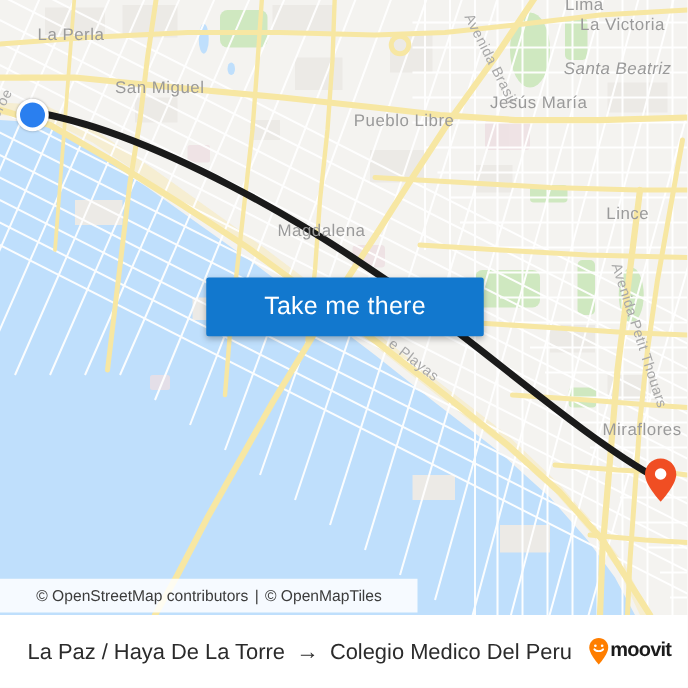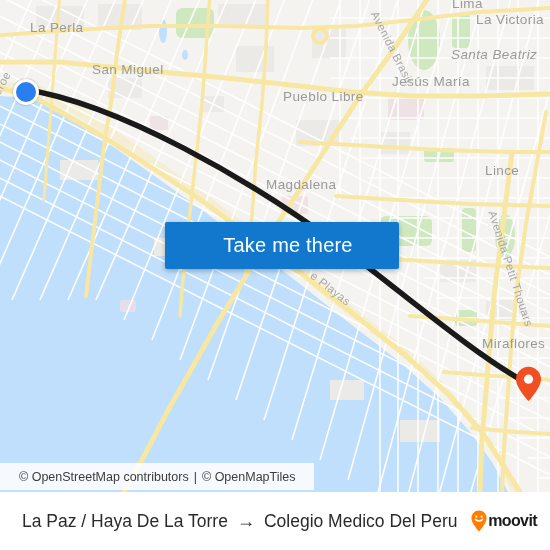--- a/index.html
+++ b/index.html
@@ -36,29 +36,29 @@
   #dest-marker{position:absolute;left:515px;top:366px;width:27px;height:36px;}
 
   
   #take-me-there{
     position:absolute;left:165px;top:222px;width:222px;height:47px;
     background:#1278ce;color:#ffffff;border:0;
     font-family:"Liberation Sans", sans-serif;
     font-size:20px;letter-spacing:.2px;
     display:flex;align-items:center;justify-content:center;
     box-shadow:0 2px 5px rgba(0,0,0,.28);
-    cursor:pointer;border-radius:2px;padding-left:12px;
+    cursor:pointer;border-radius:2px;
   }
 
   
   #attribution{
     position:absolute;left:0;top:463px;height:27px;
     background:rgba(255,255,255,.85);
     display:flex;align-items:center;
-    padding:0 19px;box-sizing:border-box;
+    padding:0 29px;box-sizing:border-box;
     font-size:12.5px;color:#3c3c3c;
     font-family:"Liberation Sans", sans-serif;
   }
   .attr-sep{margin:0 5px;color:#3c3c3c;}
 
   
   #footer{
     position:absolute;left:0;top:492px;width:550px;height:58px;
     background:#ffffff;display:flex;align-items:center;
   }
@@ -261,23 +261,23 @@
 
         <path d="M23,89 C120,104 250,180 340,246 C400,290 470,352 528,384" stroke="#1a1a1a" stroke-width="5.5" fill="none" stroke-linecap="round"></path>
 
       </g>
     </svg>
 
     <div id="place-labels">
         <div class="maplabel place big" style="left: 30px; top: 20px;">La Perla</div>
         <div class="maplabel place big" style="left: 92px; top: 62px;">San Miguel</div>
         <div class="maplabel place big" style="left: 283px; top: 89px;">Pueblo Libre</div>
-        <div class="maplabel place big" style="left: 222px; top: 177px; margin-left: 44px;">Magdalena</div>
+        <div class="maplabel place big" style="left: 222px; top: 177px;">Magdalena</div>
         <div class="maplabel place big" style="left: 452px; top: -4px;">Lima</div>
-        <div class="maplabel place big" style="left: 476px; top: 12px;">La Victoria</div>
+        <div class="maplabel place big" style="left: 464px; top: 12px;">La Victoria</div>
         <div class="maplabel place big" style="left: 451px; top: 47px; font-style: italic;">Santa Beatriz</div>
         <div class="maplabel place big" style="left: 392px; top: 74px;">Jesús María</div>
         <div class="maplabel place big" style="left: 485px; top: 119px; margin-top: 44px;">Lince</div>
         <div class="maplabel place big" style="left: 482px; top: 336px;">Miraflores</div>
       </div>
     <div id="street-labels">
         <div class="maplabel street" style="left: -4px; top: 88px; transform: rotate(-62deg); transform-origin: left center;">eroe</div>
         <div class="maplabel street" style="left: 374px; top: 6px; transform: rotate(63deg); transform-origin: left center;">Avenida Brasil</div>
         <div class="maplabel street" style="left: 492px; top: 205px; transform: rotate(72deg); transform-origin: left center;">Avenida Petit Thouars</div>
         <div class="maplabel street" style="left: 312px; top: 268px; transform: rotate(38deg); transform-origin: left center;">e Playas</div>

